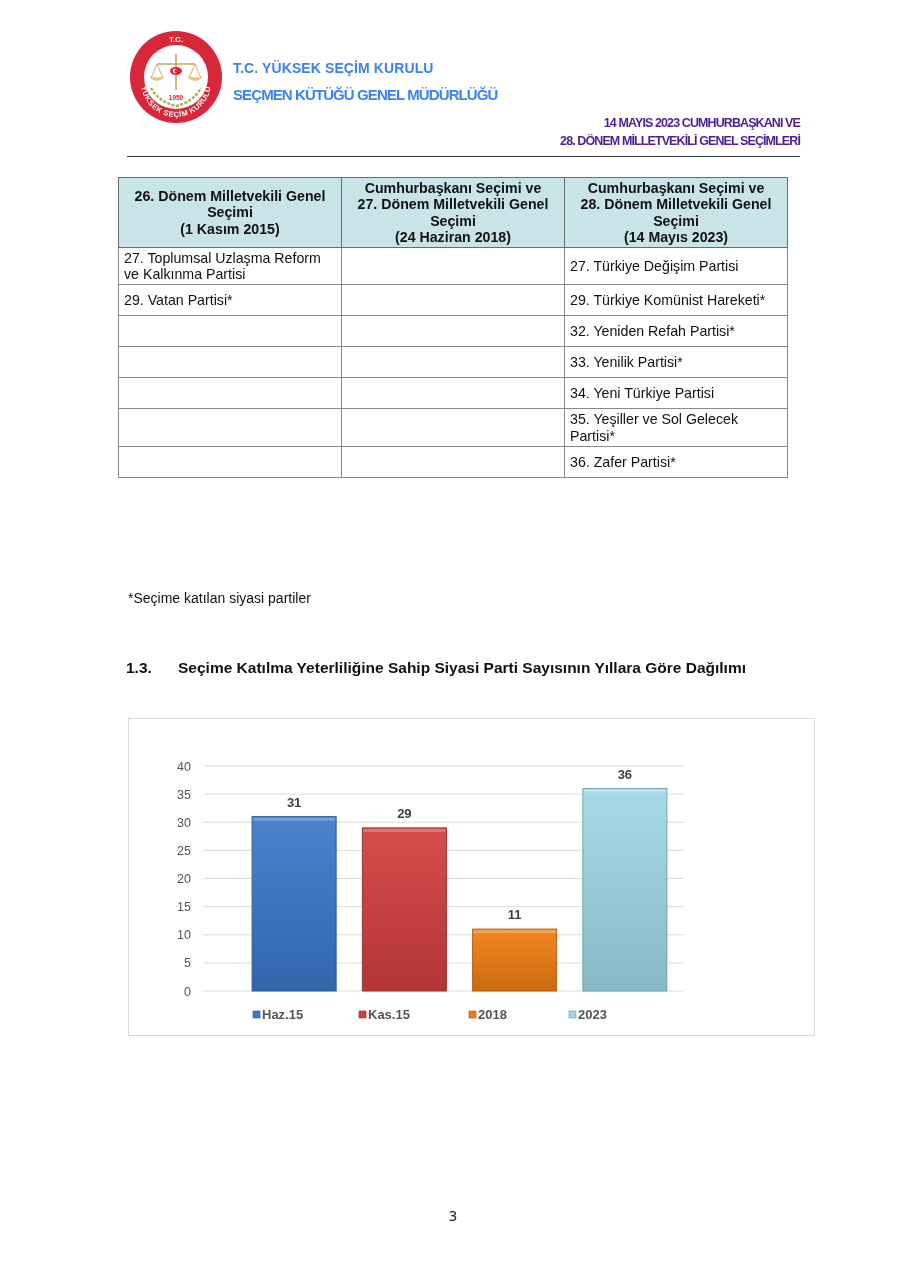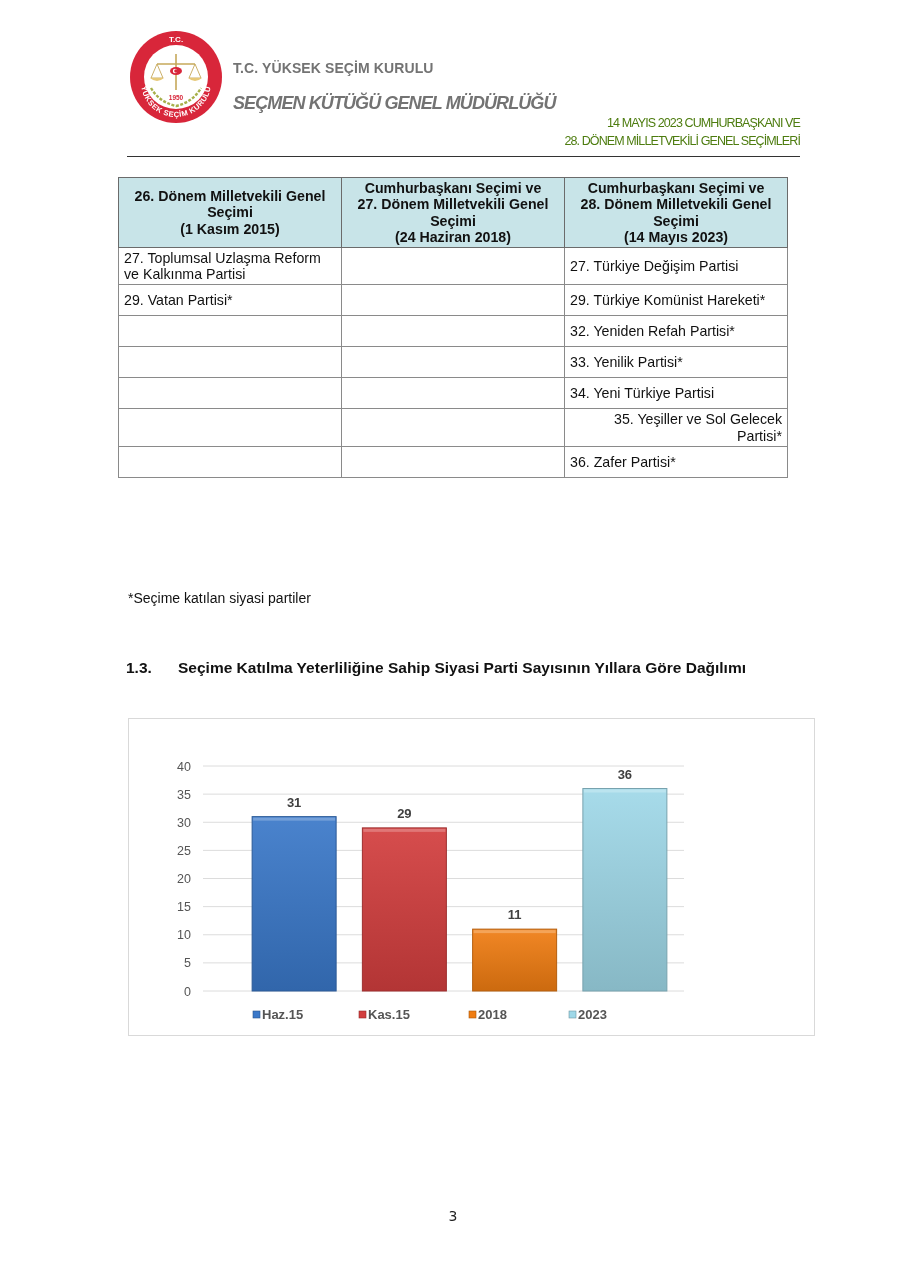--- a/index.html
+++ b/index.html
@@ -1,30 +1,30 @@
 <!DOCTYPE html>
 <html><head>
 <meta charset="utf-8">
 <style>
   html, body { margin:0; padding:0; background:#fff; }
   body { width:906px; height:1280px; position:relative; overflow:hidden; font-family:"Liberation Sans", sans-serif; color:#111; }
 
   .logo { position:absolute; left:129px; top:30px; width:94px; height:94px; }
-  .org { position:absolute; left:233px; top:60px; color:#737373; font-weight:bold; }
+  .org { position:absolute; left:233px; top:60px; color:#3b82f6; font-weight:bold; }
   .org .l1 { font-size:14px; letter-spacing:0.1px; }
-  .org .l2 { font-size:18px; letter-spacing:-0.9px; margin-top:17px;font-style:italic; }
-  .election { position:absolute; right:106px; top:114px; text-align:right; color:#4d7c0f; font-weight:normal; font-size:12.5px; letter-spacing:-0.9px; line-height:18px; }
+  .org .l2 { font-size:15px; letter-spacing:-0.9px; margin-top:10px; }
+  .election { position:absolute; right:106px; top:114px; text-align:right; color:#4c1d95; font-weight:bold; font-size:12.5px; letter-spacing:-0.9px; line-height:18px; }
   .header-rule { position:absolute; left:127px; top:156px; width:673px; height:1px; background:#333; }
 
   table.parties { position:absolute; left:118px; top:177px; width:669px; border-collapse:collapse; table-layout:fixed; font-size:14.2px; }
   table.parties col { width:223px; }
   table.parties th { background:#c8e4e8; border:1px solid #6b6b6b; font-weight:bold; text-align:center; padding:1px 4px; line-height:16.5px; height:67px; vertical-align:middle; }
   table.parties td { border:1px solid #8a8a8a; padding:0 5px; height:30px; vertical-align:middle; line-height:16.5px; }
   table.parties tr.tall td { height:36px; }
-  table.parties tr.tall2 td { height:37px;text-align:right; }
+  table.parties tr.tall2 td { height:37px; }
 
   .footnote { position:absolute; left:128px; top:590px; font-size:14px; }
   .section { position:absolute; left:126px; top:659px; font-size:15.5px; font-weight:bold; }
   .section .num { display:inline-block; width:52px; }
 
   .chart-frame { position:absolute; left:128px; top:718px; width:687px; height:318px; border:1px solid #d9d9d9; box-sizing:border-box; }
   .chart-frame svg { position:absolute; left:0; top:0; }
   .page-num { position:absolute; left:0; width:906px; top:1208px; text-align:center; font-family:"DejaVu Sans", sans-serif; font-size:14px; color:#222; }
 </style>
 </head>

